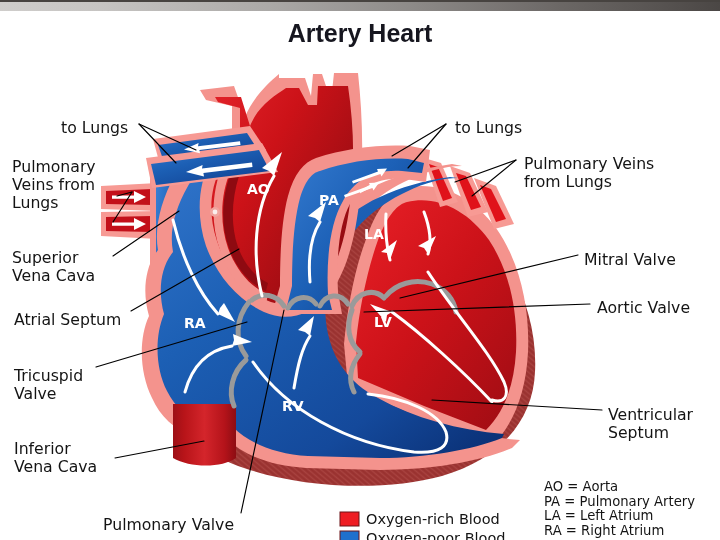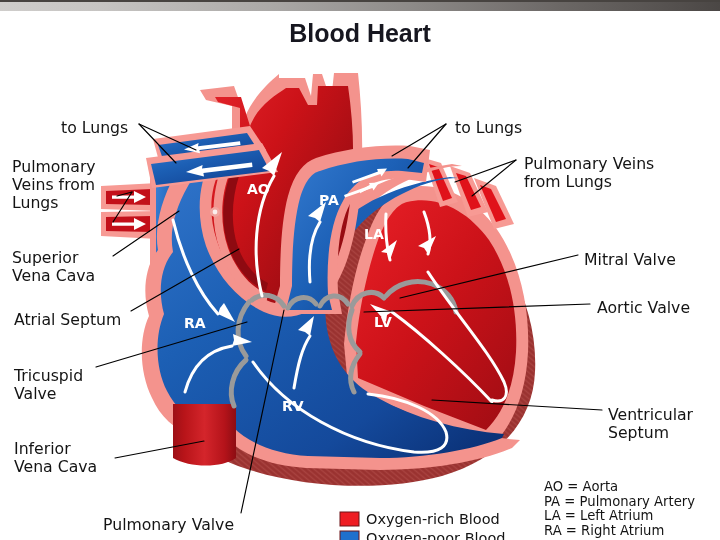--- a/index.html
+++ b/index.html
@@ -16,21 +16,21 @@
   .leg{font-size:14.5px;fill:#141414;}
   .abbr{font-size:13.2px;fill:#141414;}
   .ldr{stroke:#000;stroke-width:1.15;fill:none;stroke-linecap:round;}
   svg text{font-family:"DejaVu Sans",sans-serif;}
 </style>
 </head>
 <body>
 
 <div id="page">
   <div id="topbar"></div>
-  <div id="title">Blood Heart</div>
+  <div id="title">Artery Heart</div>
 
   <svg id="art" width="720" height="540" viewBox="0 0 720 540">
     <defs>
       <linearGradient id="gAo" x1="0.05" y1="0.1" x2="0.95" y2="0.85">
         <stop offset="0" stop-color="#de1f26"></stop>
           <stop offset="0.35" stop-color="#cc1218"></stop>
         <stop offset="0.8" stop-color="#a00d13"></stop>
           <stop offset="1" stop-color="#8b0b10"></stop>
       </linearGradient>
       <linearGradient id="gLa" x1="0.05" y1="0.2" x2="0.9" y2="0.9">

